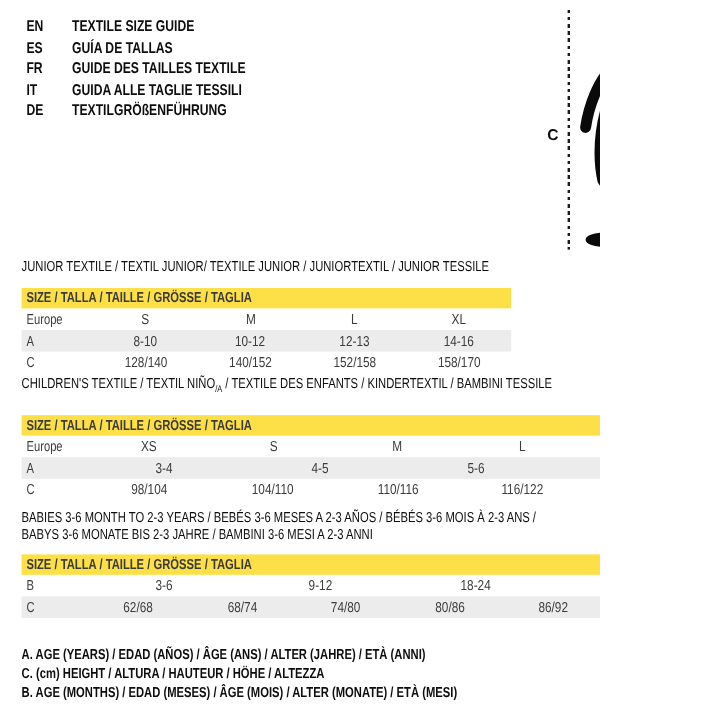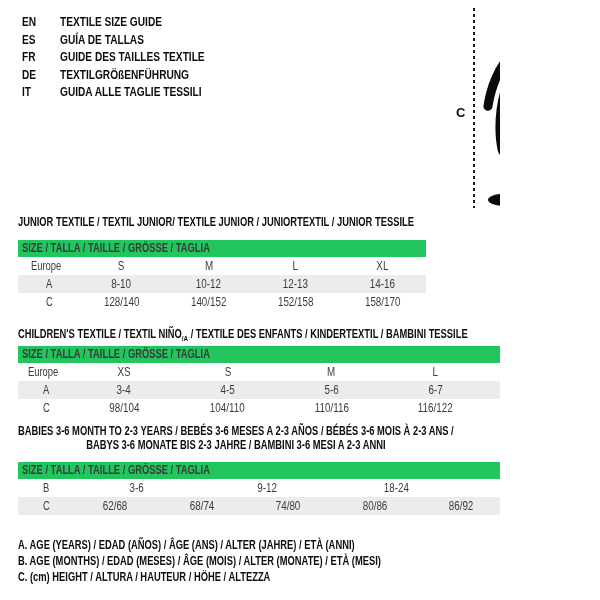--- a/index.html
+++ b/index.html
@@ -15,26 +15,26 @@
   .lang-row{display:flex;height:17.5px;line-height:17.5px;font-size:13px;font-weight:700;color:#0d0d0d;}
   .lang-code{width:38px;}
 
   
   #height-line{position:absolute;left:473px;top:8px;width:2px;height:200px;
     background:repeating-linear-gradient(180deg,#1c1c1c 0 3px,transparent 3px 6px);}
   #height-label{position:absolute;left:456px;top:105px;font-size:13px;font-weight:700;color:#0d0d0d;}
   #baby-svg{position:absolute;left:482px;top:8px;}
 
   
-  .tbl-title{position:absolute;left:18px;font-size:12px;font-weight:700;color:#0d0d0d;line-height:14px;white-space:nowrap;text-align:center;}
+  .tbl-title{position:absolute;left:18px;font-size:12px;font-weight:400;color:#0d0d0d;line-height:14px;white-space:nowrap;}
   .tbl{position:absolute;left:18px;}
-  .size-bar{height:17px;line-height:17px;background:#22c55e;font-size:12px;font-weight:700;color:#3a3a3a;padding-left:4px;white-space:nowrap;overflow:hidden;}
+  .size-bar{height:17px;line-height:17px;background:#fde047;font-size:12px;font-weight:700;color:#3a3a3a;padding-left:4px;white-space:nowrap;overflow:hidden;}
   .trow{display:flex;height:18px;line-height:18px;font-size:12px;color:#3c3c3c;}
   .trow.shaded{background:#ececec;}
-  .tlabel{width:var(--labw,56px);padding-left:4px;text-align:center;}
+  .tlabel{width:var(--labw,56px);padding-left:4px;text-align:left;}
   .tcell{flex:1;text-align:center;}
   sub{font-size:8px;}
 
   
   #legend{position:absolute;left:18px;top:537px;}
   .legend-line{height:16px;line-height:16px;font-size:12px;font-weight:700;color:#0d0d0d;white-space:nowrap;}
 </style>
 </head>
 <body>
 
@@ -47,26 +47,26 @@
     </div>
     <div class="lang-row">
       <span class="lang-code cond">ES</span>
       <span class="cond">GUÍA DE TALLAS</span>
     </div>
     <div class="lang-row">
       <span class="lang-code cond">FR</span>
       <span class="cond">GUIDE DES TAILLES TEXTILE</span>
     </div>
     <div class="lang-row">
+      <span class="lang-code cond">IT</span>
+      <span class="cond">GUIDA ALLE TAGLIE TESSILI</span>
+    </div>
+    <div class="lang-row">
       <span class="lang-code cond">DE</span>
       <span class="cond">TEXTILGRÖßENFÜHRUNG</span>
-    </div>
-    <div class="lang-row">
-      <span class="lang-code cond">IT</span>
-      <span class="cond">GUIDA ALLE TAGLIE TESSILI</span>
     </div>
   </div>
 
   <div id="height-line"></div>
   <div id="height-label">C</div>
   <svg id="baby-svg" width="92" height="200" viewBox="0 0 100 220" aria-hidden="true">
     <g fill="#0a0a0a" stroke="none">
 
       <ellipse cx="50" cy="28" rx="20" ry="25"></ellipse>
       <rect x="32" y="8" width="36" height="20" rx="9"></rect>
@@ -109,38 +109,37 @@
         <div class="trow">
           <div class="tlabel"><span class="cond">C</span></div>
           <div class="tcell"><span class="cond-c">128/140</span></div>
           <div class="tcell"><span class="cond-c">140/152</span></div>
           <div class="tcell"><span class="cond-c">152/158</span></div>
           <div class="tcell"><span class="cond-c">158/170</span></div>
         </div>
       </div>
   </div>
 
-  <div class="tbl-title" style="top:327px"><span class="cond">CHILDREN'S TEXTILE / TEXTIL NIÑO<sub>/A</sub> / TEXTILE DES ENFANTS / KINDERTEXTIL / BAMBINI TESSILE</span></div>
+  <div class="tbl-title" style="top:312px"><span class="cond">CHILDREN'S TEXTILE / TEXTIL NIÑO<sub>/A</sub> / TEXTILE DES ENFANTS / KINDERTEXTIL / BAMBINI TESSILE</span></div>
   <div class="tbl" style="top:346px;width:573px;--labw:50px">
     <div class="size-bar"><span class="cond">SIZE / TALLA / TAILLE / GRÖSSE / TAGLIA</span></div>
     <div class="tbl-rows">
         <div class="trow">
           <div class="tlabel"><span class="cond">Europe</span></div>
           <div class="tcell"><span class="cond-c">XS</span></div>
           <div class="tcell"><span class="cond-c">S</span></div>
           <div class="tcell"><span class="cond-c">M</span></div>
           <div class="tcell"><span class="cond-c">L</span></div>
           <div class="tcell"><span class="cond-c">XL</span></div>
         </div>
         <div class="trow shaded">
           <div class="tlabel"><span class="cond">A</span></div>
           <div class="tcell"><span class="cond-c">3-4</span></div>
           <div class="tcell"><span class="cond-c">4-5</span></div>
           <div class="tcell"><span class="cond-c">5-6</span></div>
-          <div class="tcell"><span class="cond-c">6-7</span></div>
           <div class="tcell"><span class="cond-c">7-8</span></div>
         </div>
         <div class="trow">
           <div class="tlabel"><span class="cond">C</span></div>
           <div class="tcell"><span class="cond-c">98/104</span></div>
           <div class="tcell"><span class="cond-c">104/110</span></div>
           <div class="tcell"><span class="cond-c">110/116</span></div>
           <div class="tcell"><span class="cond-c">116/122</span></div>
           <div class="tcell"><span class="cond-c">122/128</span></div>
         </div>
@@ -165,17 +164,17 @@
           <div class="tcell"><span class="cond-c">74/80</span></div>
           <div class="tcell"><span class="cond-c">80/86</span></div>
           <div class="tcell"><span class="cond-c">86/92</span></div>
           <div class="tcell"><span class="cond-c">92/98</span></div>
         </div>
       </div>
   </div>
 
   <div id="legend">
     <div class="legend-line"><span class="cond">A. AGE (YEARS) / EDAD (AÑOS) / ÂGE (ANS) / ALTER (JAHRE) / ETÀ (ANNI)</span></div>
+    <div class="legend-line"><span class="cond">C. (cm) HEIGHT / ALTURA / HAUTEUR / HÖHE / ALTEZZA</span></div>
     <div class="legend-line"><span class="cond">B. AGE (MONTHS) / EDAD (MESES) / ÂGE (MOIS) / ALTER (MONATE) / ETÀ (MESI)</span></div>
-    <div class="legend-line"><span class="cond">C. (cm) HEIGHT / ALTURA / HAUTEUR / HÖHE / ALTEZZA</span></div>
   </div>
 
 </div>
 
 </body></html>

